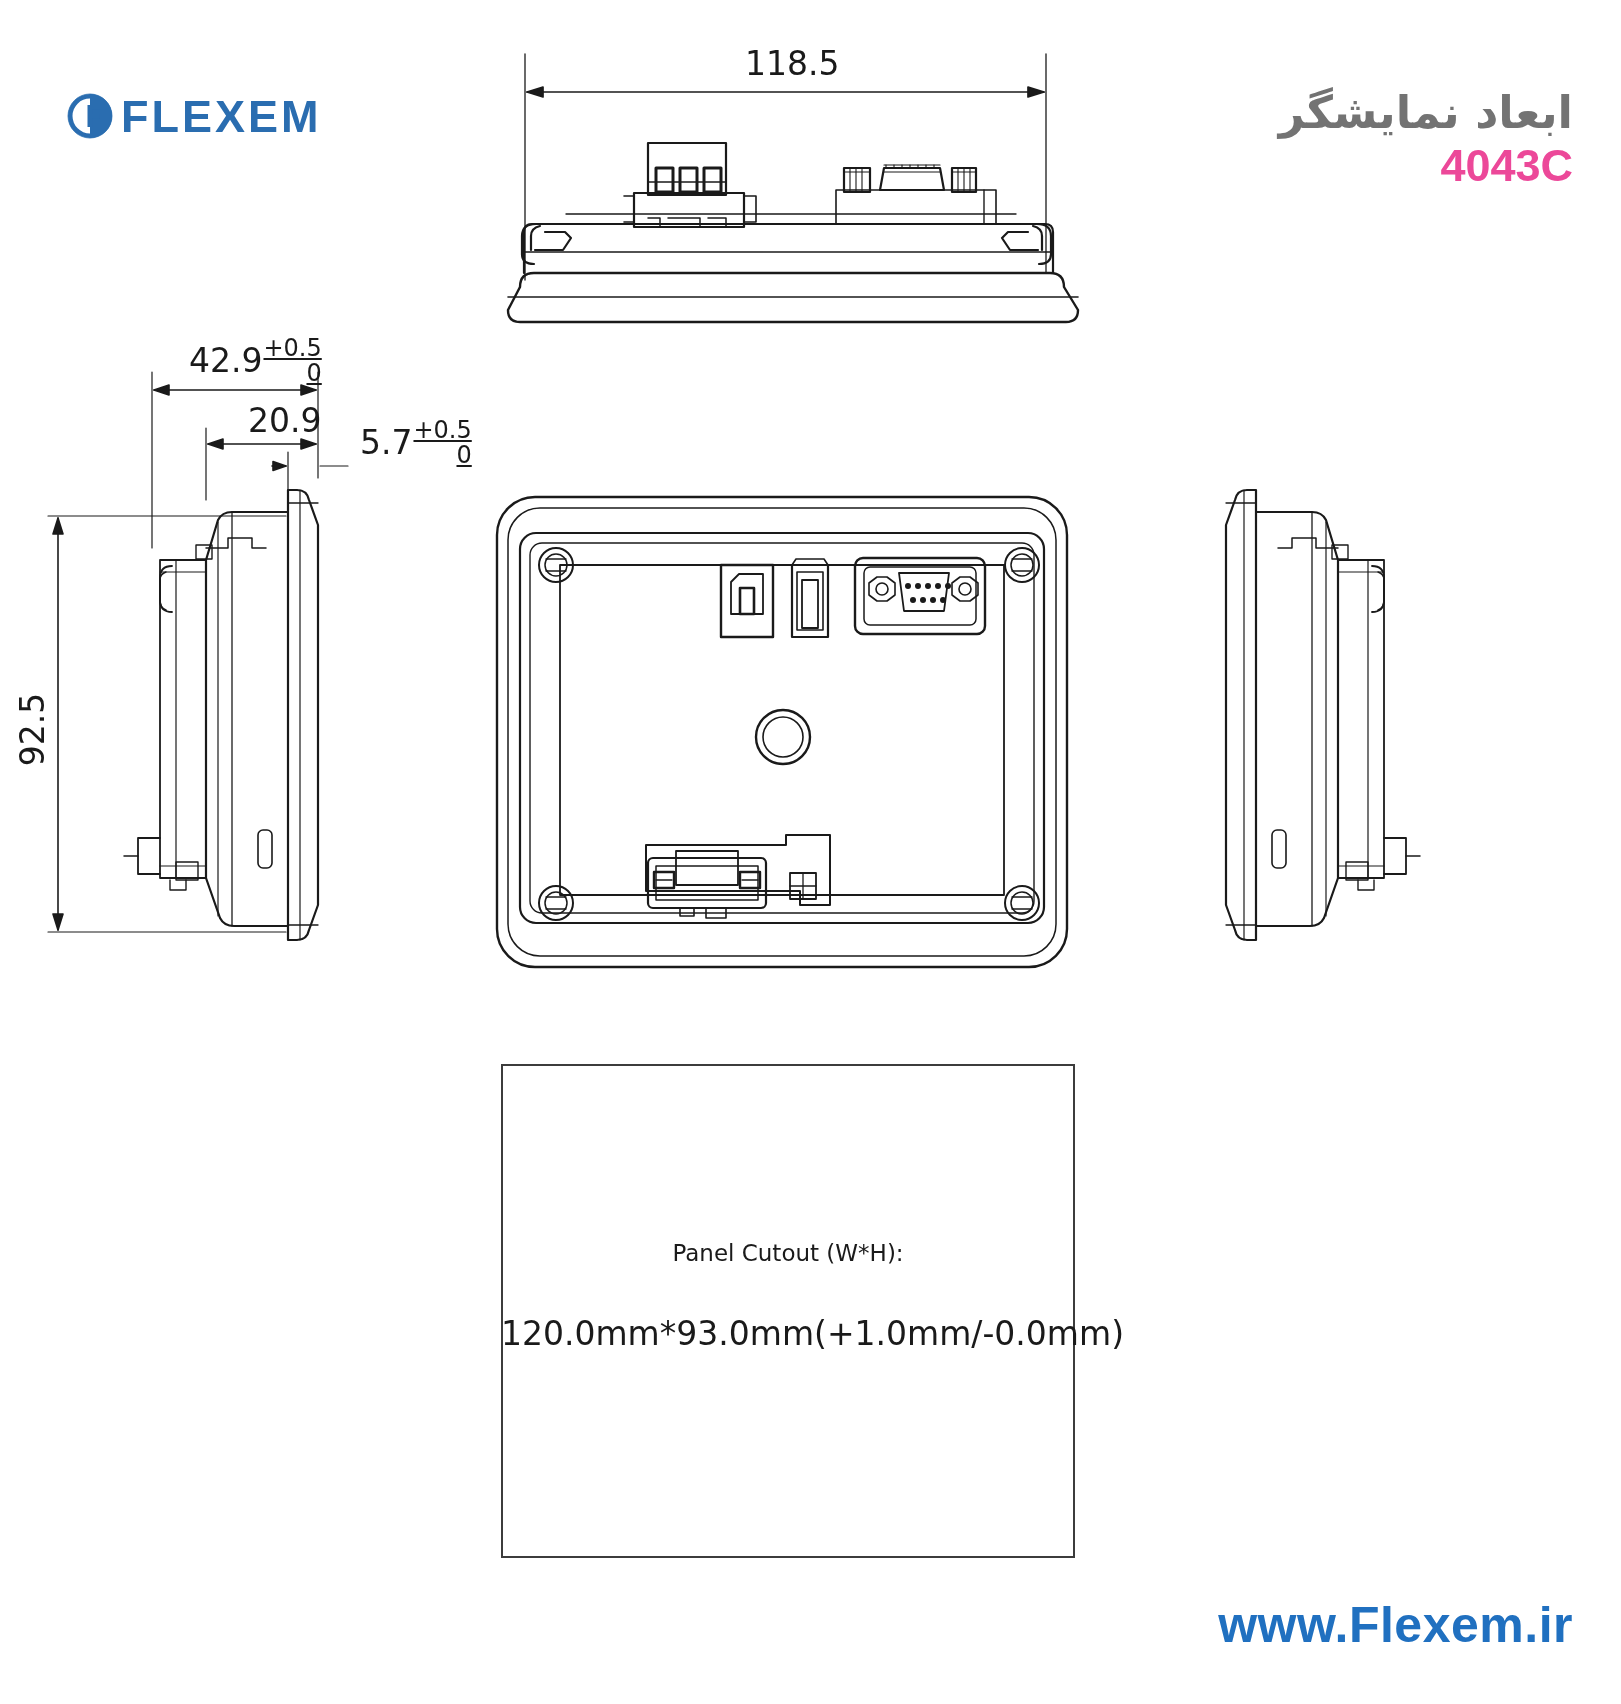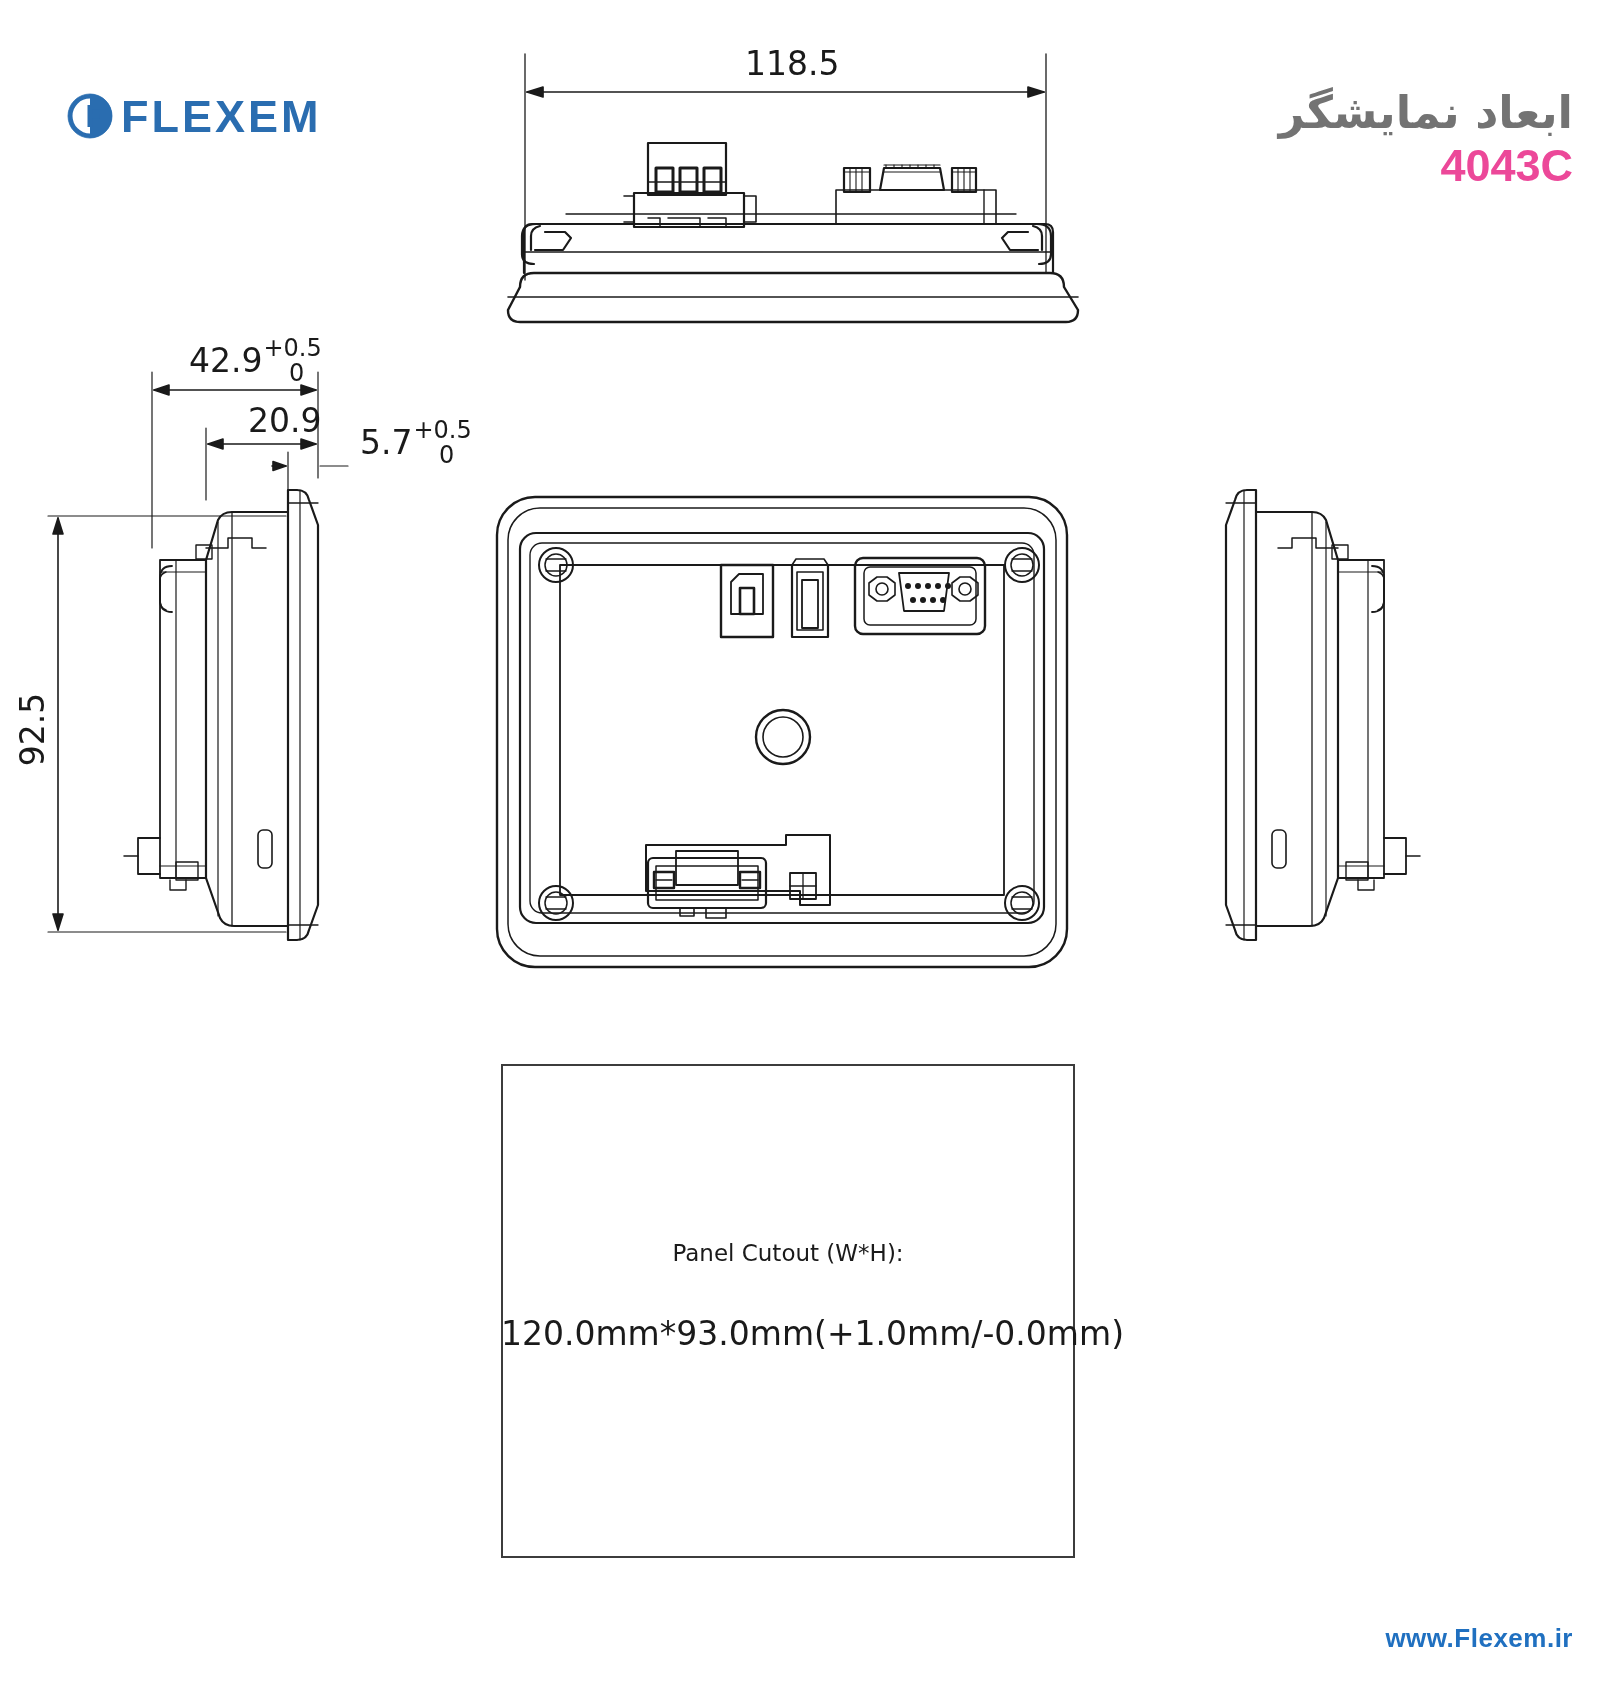--- a/index.html
+++ b/index.html
@@ -70,43 +70,44 @@
     direction: ltr;
     text-align: right;
   }
 
   
   #website {
     position: absolute;
     right: 48px;
     bottom: 50px;
     font-family: "Liberation Sans", sans-serif;
-    font-size: 26px;
+    font-size: 50px;
     font-weight: bold;
     color: #2070c0;
     letter-spacing: 0.5px;
   }
 
   
   .dim {
     position: absolute;
     font-family: "DejaVu Sans", sans-serif;
     color: #1a1a1a;
     white-space: nowrap;
   }
   .dim-main { font-size: 33px; }
   .tol {
     display: inline-block;
     vertical-align: middle;
     font-size: 24px;
     line-height: 1.05;
-    text-align: center;
+    text-align: right;
     margin-left: 1px;
     position: relative;
     top: -1px;
+    text-decoration: underline;
   }
   .tol span { display: block; }
   .tol .lo { padding-left: 8px; }
 
   #dim-118 { left: 745px; top: 44px; }
   #dim-429 { left: 189px; top: 337px; }
   #dim-289 { left: 248px; top: 401px; }
   #dim-73  { left: 360px; top: 419px; }
   #dim-925 {
     left: -28px;

